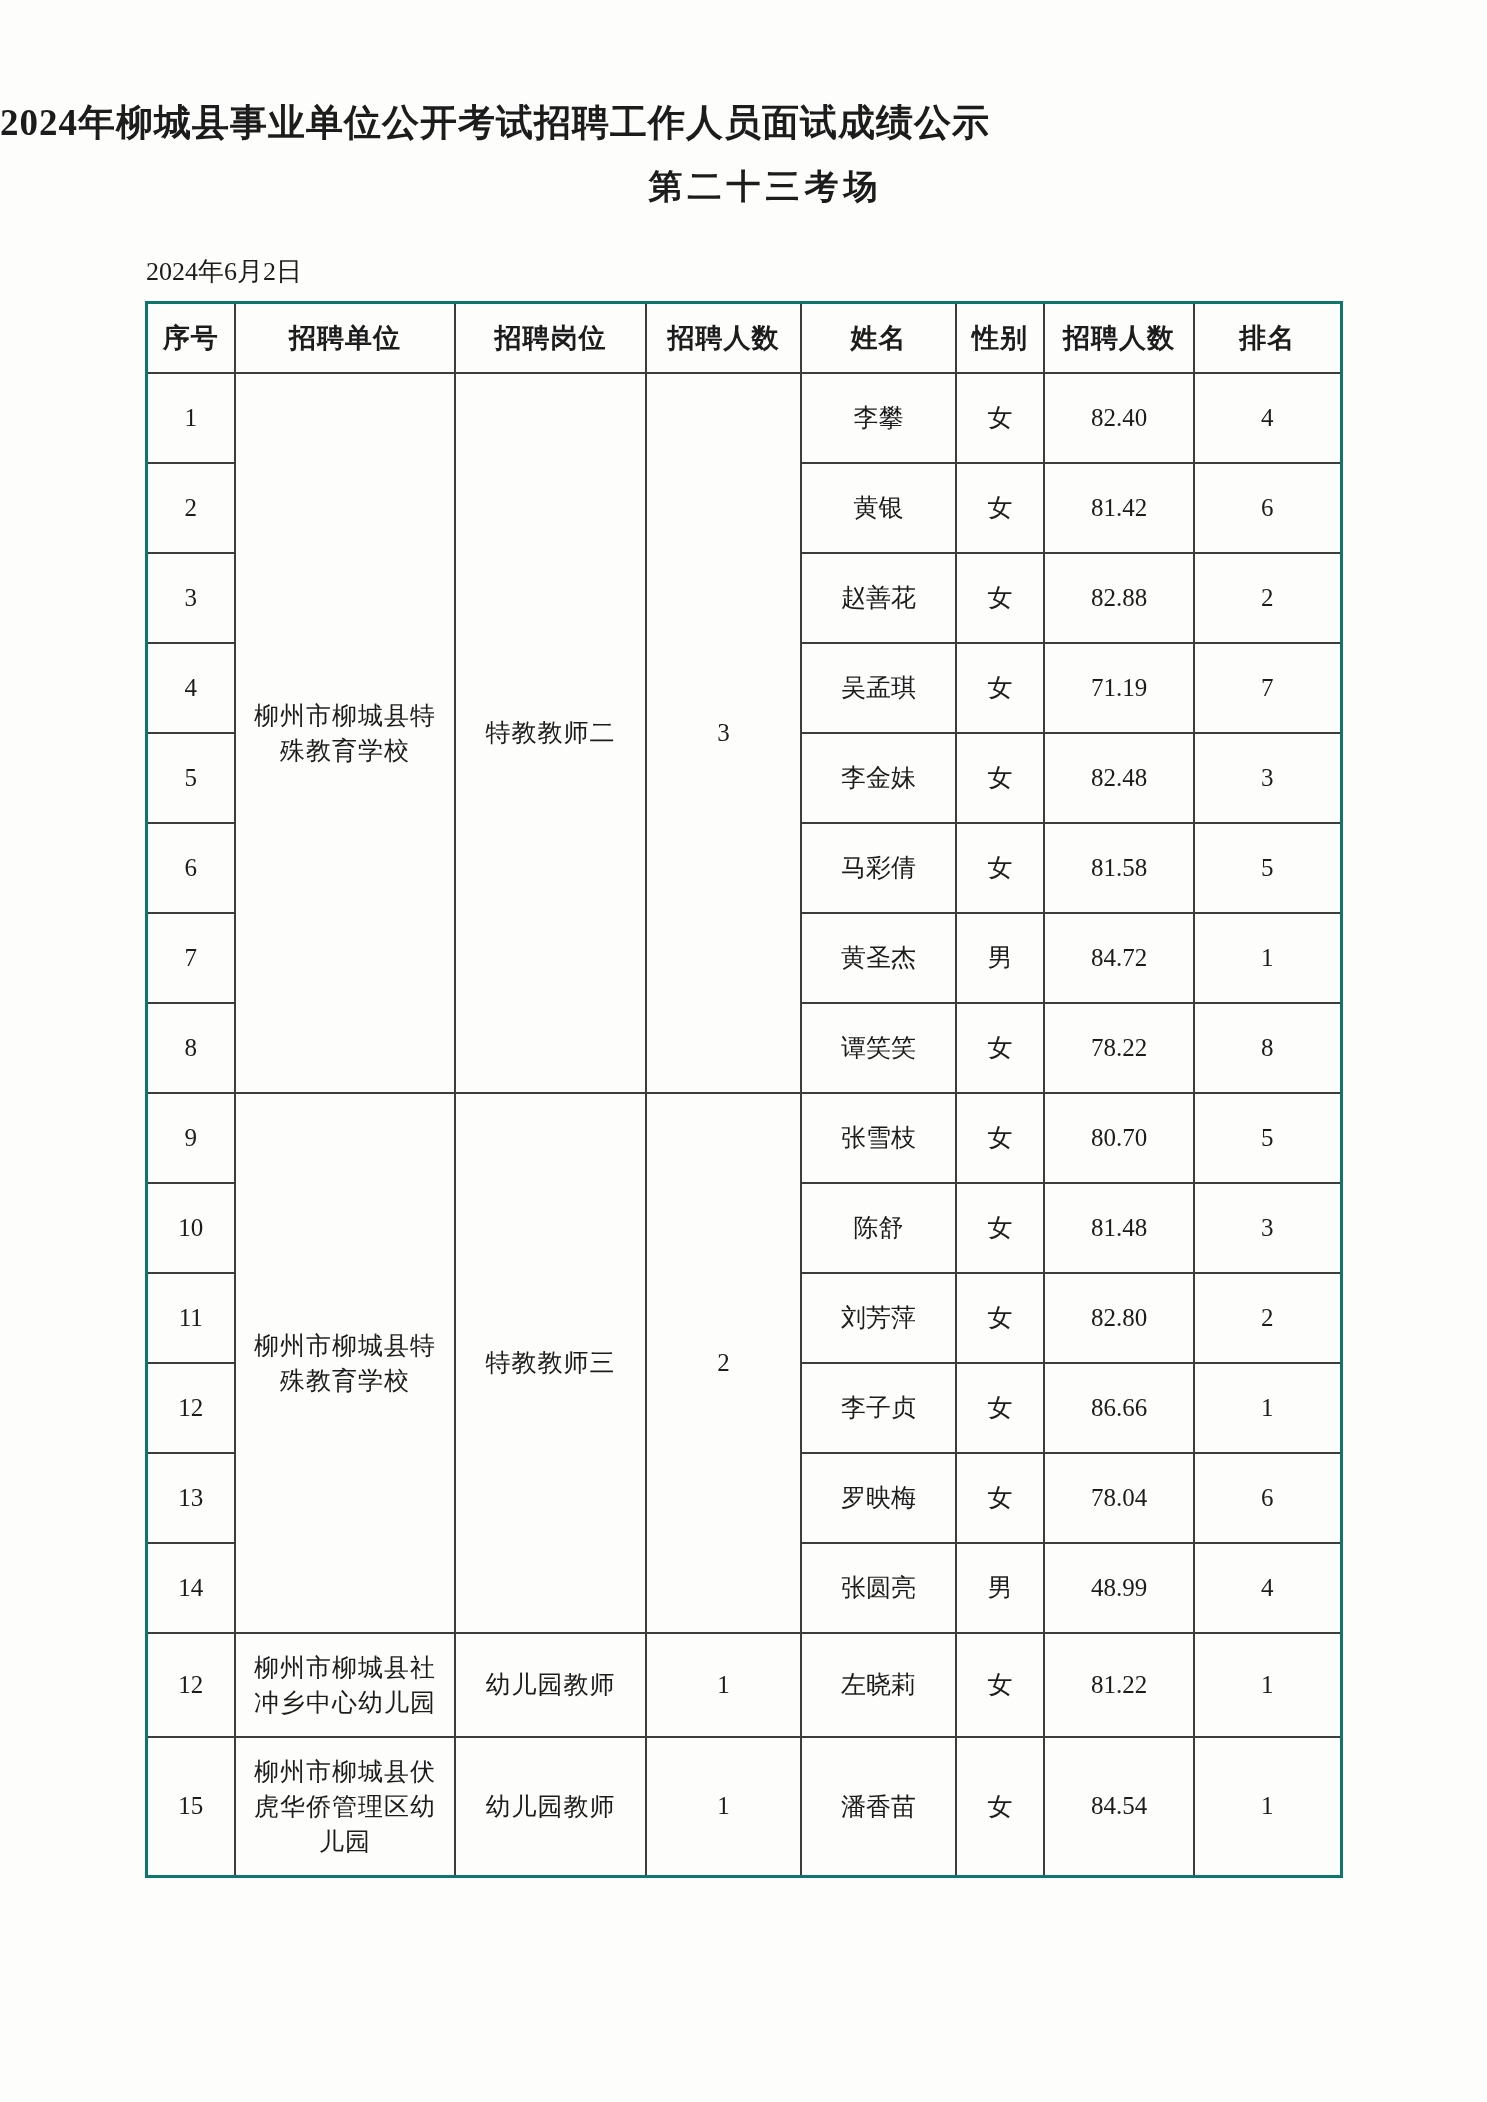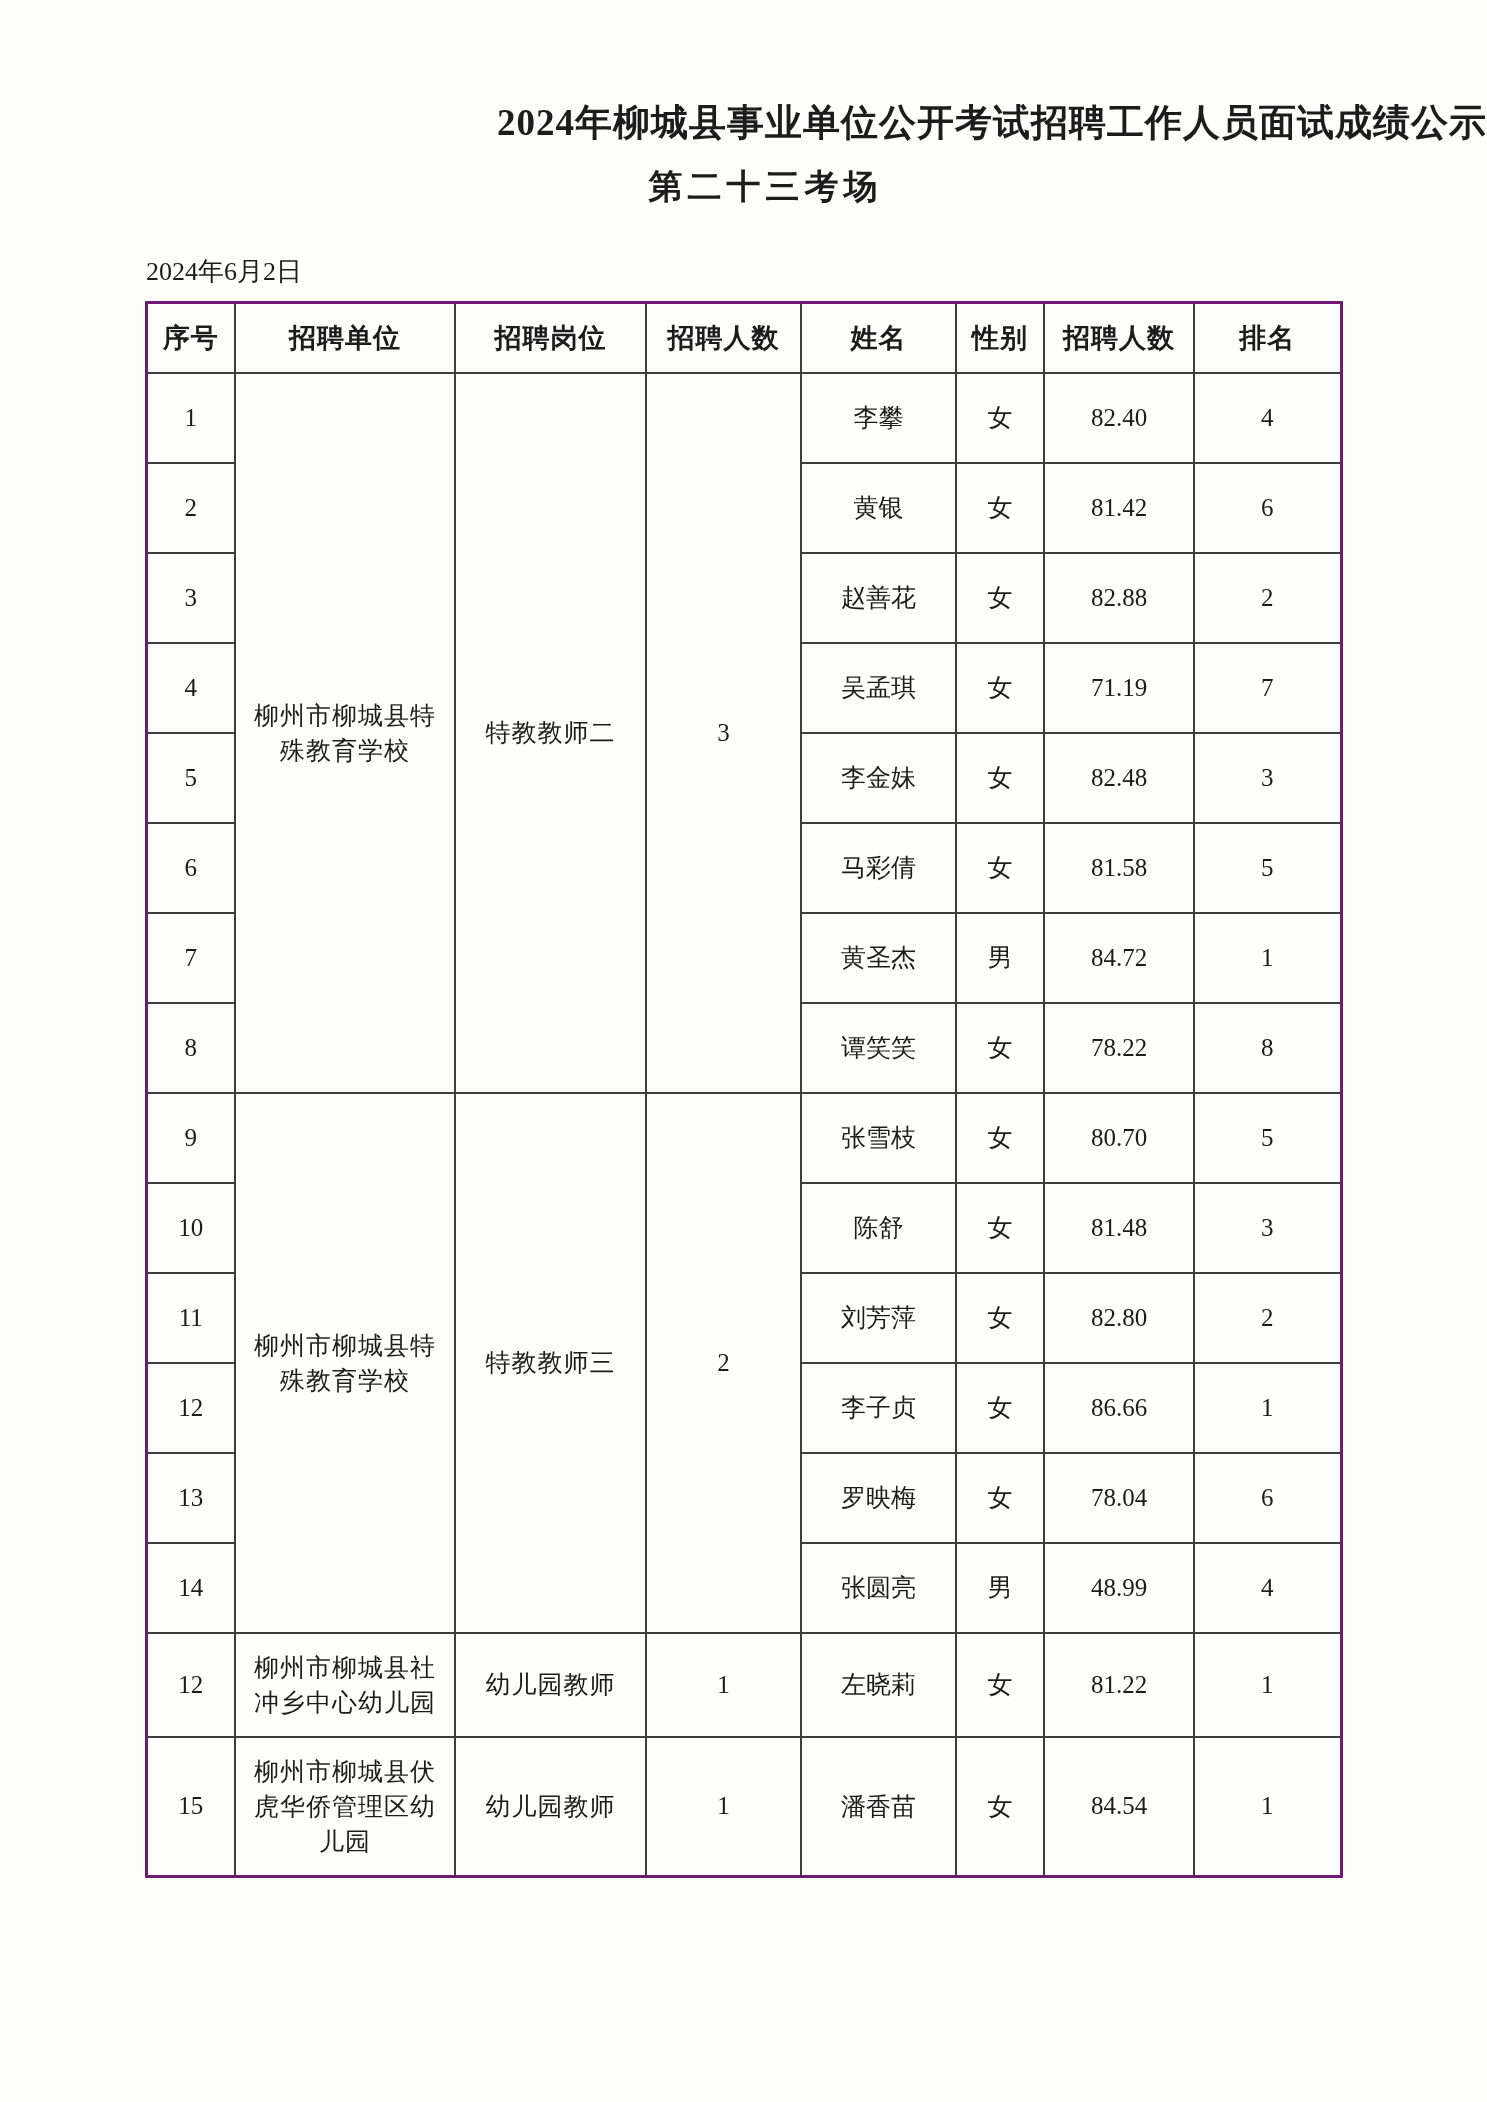--- a/index.html
+++ b/index.html
@@ -8,21 +8,21 @@
     width: 1487px;
     height: 2102px;
     margin: 0 auto;
     background: #fdfdfc;
     font-family: "Liberation Serif", "DejaVu Serif", serif;
     color: #1c1c1c;
     overflow: hidden;
   }
   .title {
     padding-top: 100px;
-    text-align: right;
+    text-align: left;
     font-size: 37px;
     font-weight: bold;
     letter-spacing: 1px;
     line-height: 1.25;
   }
   .subtitle {
     margin-top: 18px;
     text-align: center;
     font-size: 34px;
     font-weight: bold;
@@ -34,21 +34,21 @@
     margin: 44px auto 12px auto;
     box-sizing: border-box;
     padding-right: 78px;
     font-size: 26px;
   }
   table.score-table {
     width: 1195px;
     margin: 0 auto;
     border-collapse: collapse;
     table-layout: fixed;
-    border: 3px solid #701a75;
+    border: 3px solid #0f766e;
   }
   .score-table th, .score-table td {
     border: 2px solid #3c3c3c;
     text-align: center;
     vertical-align: middle;
     padding: 0;
     overflow: hidden;
   }
   .score-table thead tr { height: 70px; }
   .score-table th {

